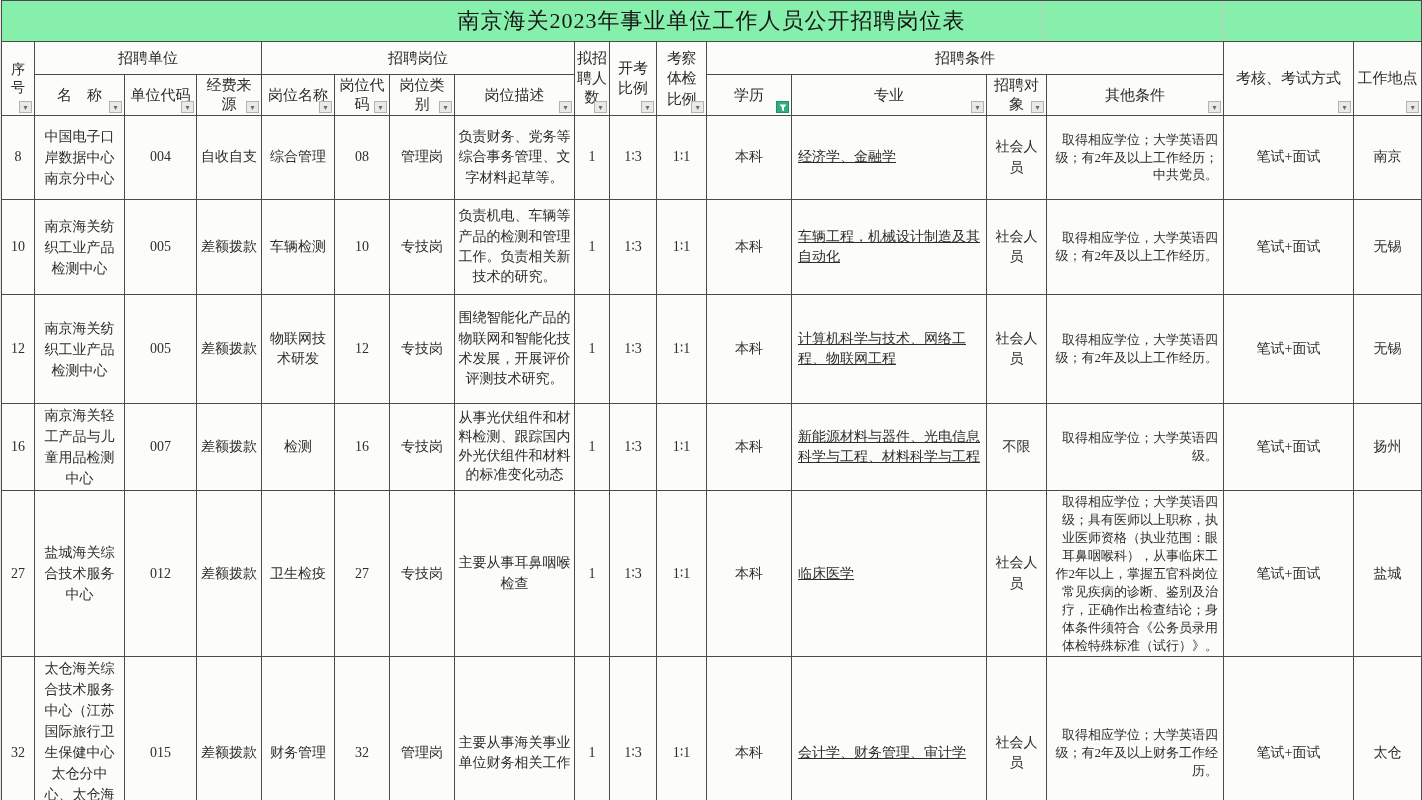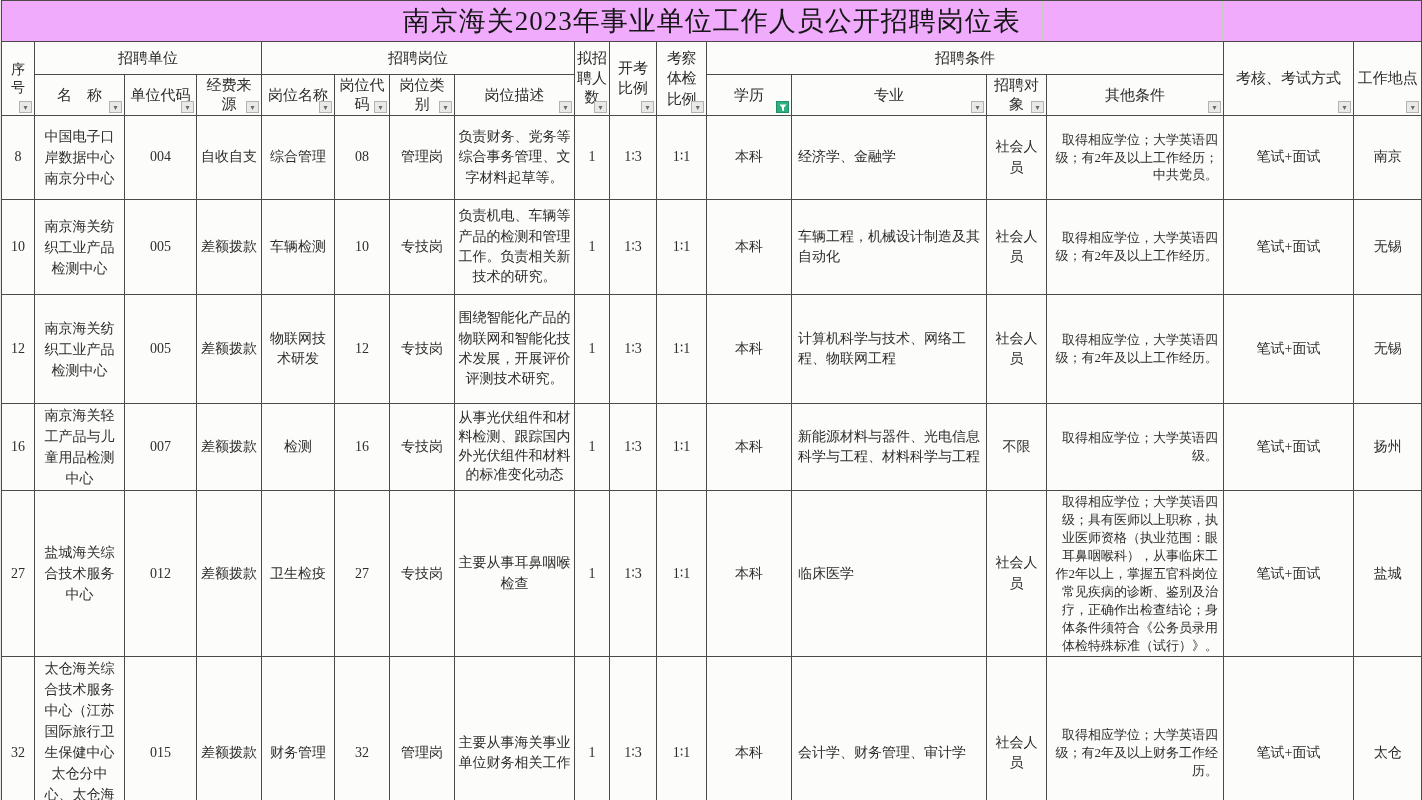--- a/index.html
+++ b/index.html
@@ -16,30 +16,30 @@
   }
   .tbl th, .tbl td {
     border:1px solid #4a4a48;
     font-weight:normal;
     padding:1px 3px;
     overflow:hidden;
     vertical-align:middle;
     text-align:center;
   }
   .title-row th {
-    height:38px; font-size:27px; letter-spacing:1px; color:#161616;
-    position:relative; background:#f0abfc;
+    height:38px; font-size:22px; letter-spacing:1px; color:#161616;
+    position:relative; background:#86efac;
   }
   .tdiv { position:absolute; top:0; bottom:0; width:1px; background:#c9c8c4; }
   tr.grow th { height:30px; font-size:15px; position:relative; }
   tr.srow th { height:38px; font-size:15px; position:relative; }
   th.narrow { font-size:14px; line-height:1.3; padding:1px 2px; }
   th.xnarrow { font-size:12.5px; line-height:1.35; padding:1px 4px; letter-spacing:-0.5px; }
   .tbl td { font-size:14px; line-height:1.45; }
-  td.al { text-align:left; padding-left:6px; }
+  td.al { text-align:left; padding-left:6px;text-decoration:underline; }
   td.col-other { text-align:right; font-size:13px; line-height:1.38; padding:2px 5px; }
   td.col-name { line-height:1.5; }
   .flt {
     position:absolute; right:2px; bottom:2px;
     width:13px; height:12px;
     background:#e9e9e7; border:1px solid #b3b3b0;
     color:#6a6a6a; font-size:8px; line-height:11px; text-align:center;
     box-sizing:border-box; cursor:pointer; user-select:none;
   }
   .flt.active { background:#2fae7e; border-color:#1f9166; color:#fff; }

